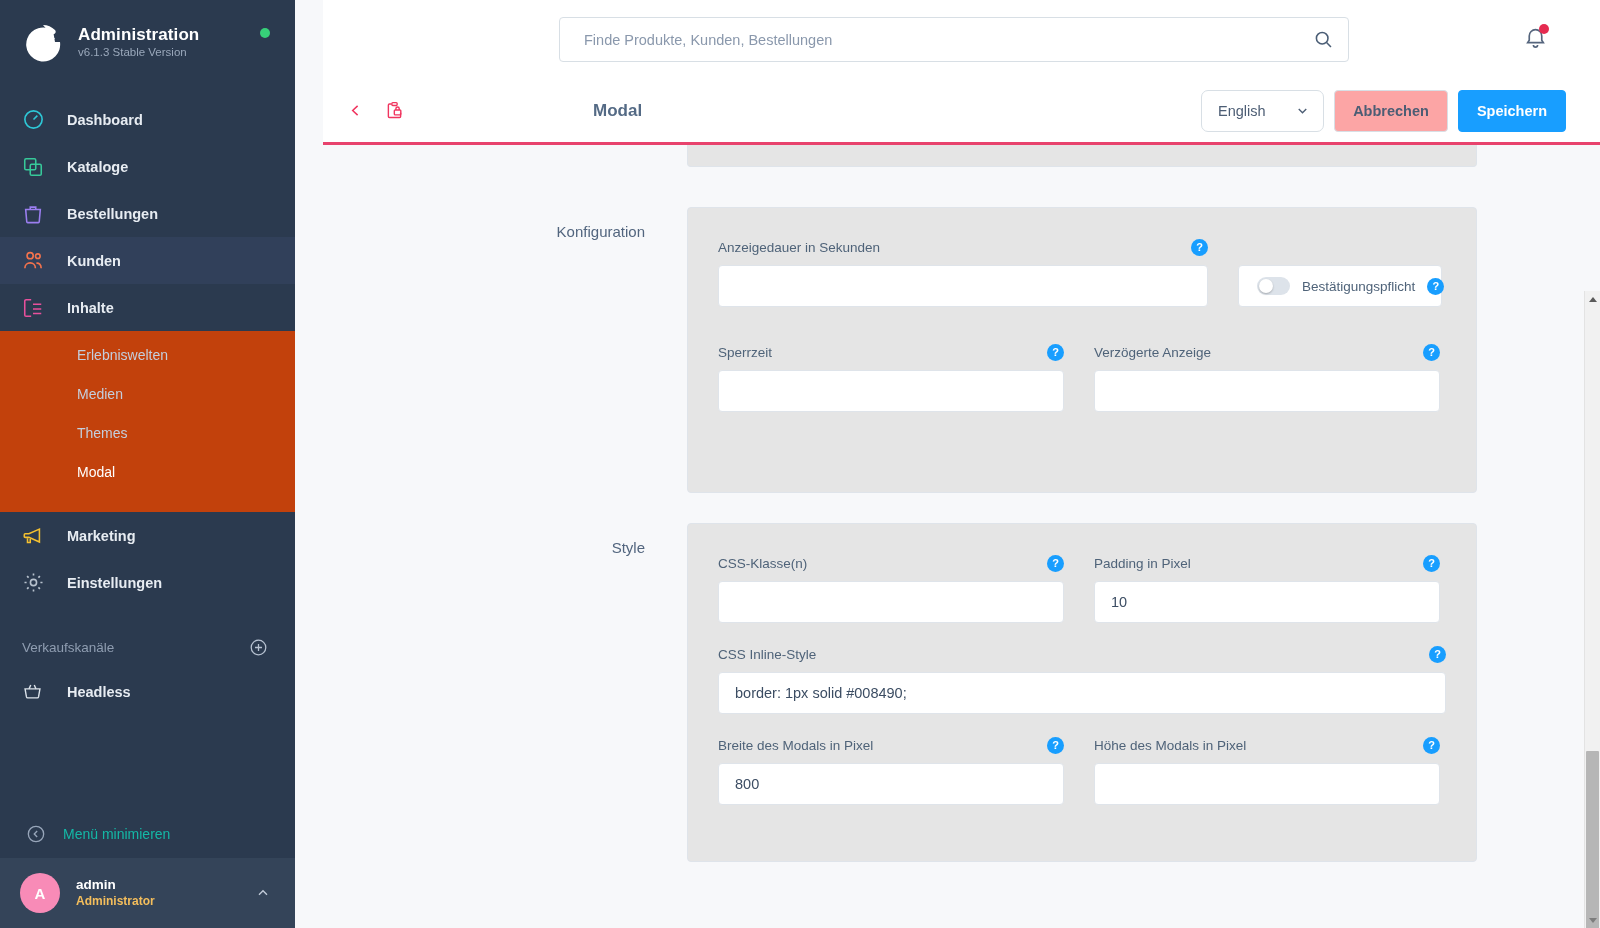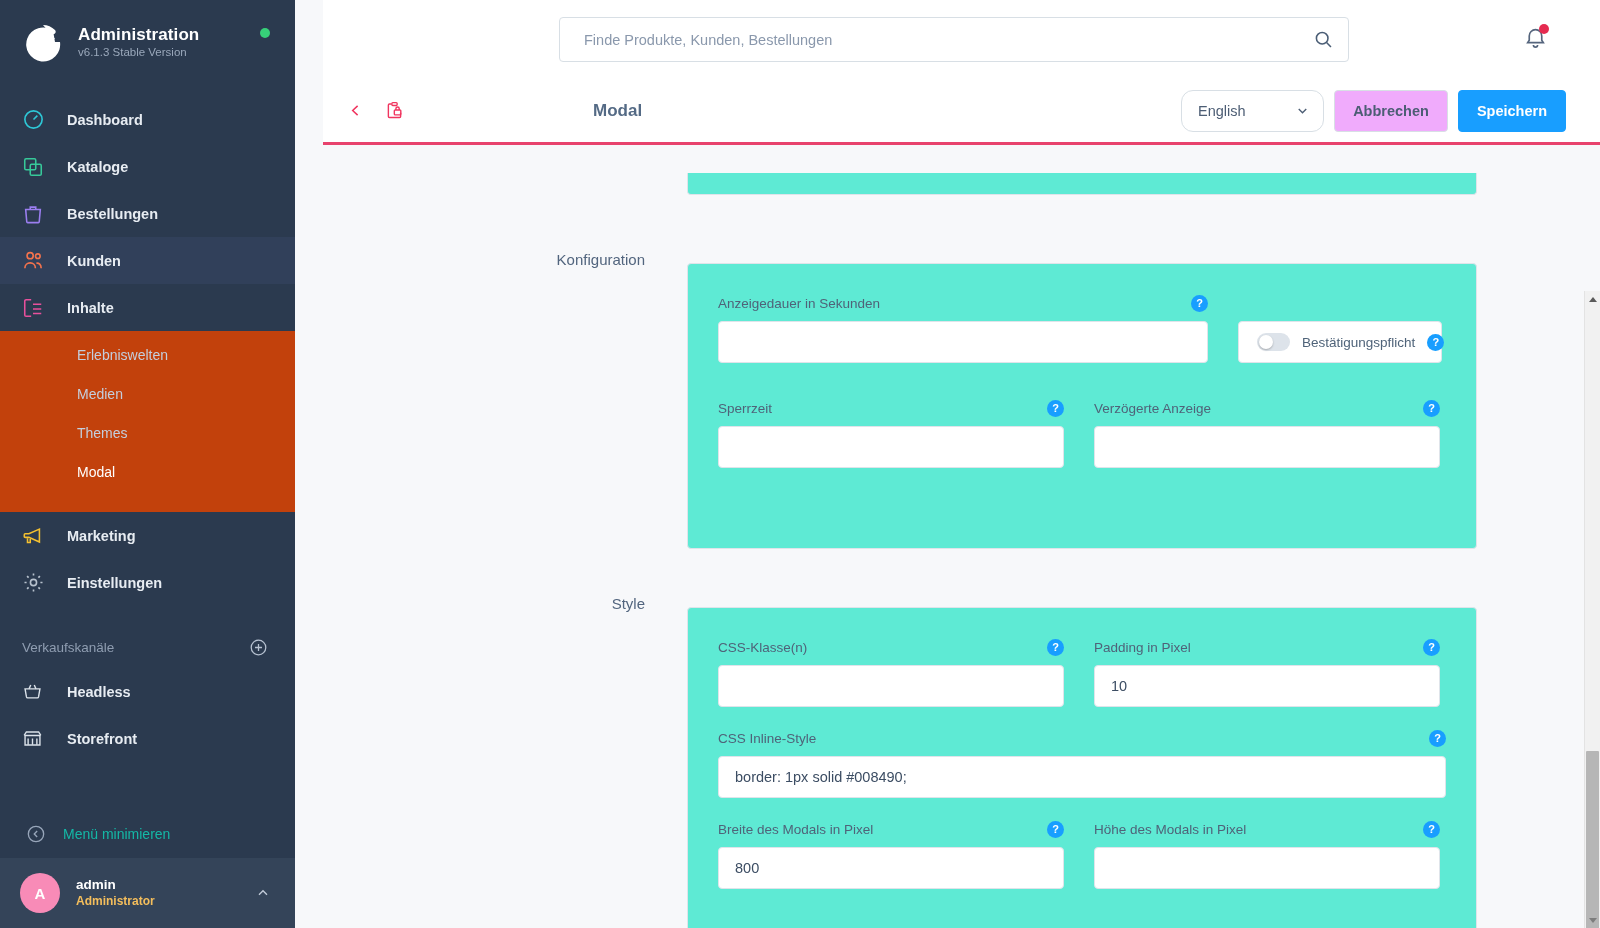--- a/index.html
+++ b/index.html
@@ -113,52 +113,52 @@
   .subheader {
     height: 66px; flex: 0 0 66px; background: #fff;
     display: flex; align-items: center; padding: 0 24px 0 20px;
     border-bottom: 3px solid #e8436d; position: relative;
   }
   .sh-back { color: #f0355f; display: flex; cursor: pointer; margin-right: 14px; padding: 4px; }
   .sh-lock { color: #f0355f; display: flex; cursor: pointer; padding: 2px; }
   .sh-title { color: #546a85; font-size: 17px; font-weight: bold; margin-left: 186px; }
   .sh-actions { margin-left: auto; display: flex; align-items: center; gap: 10px; padding-right: 10px;}
   .lang-select {
-    width: 143px; height: 42px; border: 1px solid #d8dfe5; border-radius: 12px;
+    width: 123px; height: 42px; border: 1px solid #d8dfe5; border-radius: 7px;
     background: #fff; display: flex; align-items: center; justify-content: space-between;
     padding: 0 13px 0 16px; cursor: pointer;
   }
   .lang-select span { color: #4c5d74; font-size: 14.5px; }
   .btn {
     height: 42px; border-radius: 4px; font-size: 14.5px; font-weight: bold;
     display: flex; align-items: center; justify-content: center; cursor: pointer;
     font-family: "Liberation Sans", sans-serif;
   }
   .btn-cancel {
-    width: 114px; border: 1px solid #d8dfe5; background: #f0abfc; color: #4c5d74;
+    width: 114px; border: 1px solid #d8dfe5; background: #fca5a5; color: #4c5d74;
   }
   .btn-save {
     width: 108px; background: #189eff; color: #fff; border: 1px solid #189eff;
   }
 
   
   .content {
     flex: 1 1 auto; overflow: hidden; position: relative;
     background: #f7f8fa;
   }
   .content-inner { padding: 0 0 40px 0; }
 
   .card-row { display: flex; align-items: flex-start; padding-left: 64px; }
   .card-label {
     width: 300px; flex: 0 0 300px; text-align: right; padding-right: 42px;
     color: #52657e; font-size: 15px; padding-top: 16px;
   }
   .card {
-    width: 790px; flex: 0 0 790px; background: #5eead4;
-    border: 1px solid #dfe4ea; border-radius: 4px; margin-top: 28px;
+    width: 790px; flex: 0 0 790px; background: #e5e5e5;
+    border: 1px solid #dfe4ea; border-radius: 4px;
   }
   .card.cut-top { border-top: none; border-radius: 0 0 4px 4px; }
 
   .card-body { padding: 30px 30px 34px 30px; }
   .card-body.cfg { padding-bottom: 58px; }
 
   .fgrid { display: flex; gap: 30px; }
   .field { position: relative; margin-bottom: 22px; }
   .field.full { width: 100%; }
   .field.half { width: 346px; flex: 0 0 346px; }
@@ -339,30 +339,20 @@
     <div class="nav-item">
       <span class="ni-icon">
         <svg width="21" height="21" viewBox="0 0 24 24" fill="none" stroke="#dbe2ea" stroke-width="1.6">
           <path d="M3.5 9h17l-1.6 9.2a1.4 1.4 0 0 1-1.4 1.1H6.5a1.4 1.4 0 0 1-1.4-1.1z"></path>
           <path d="M8 9l2-4.5M16 9l-2-4.5"></path>
         </svg>
       </span>
       <span class="ni-label">Headless</span>
     </div>
 
-    <div class="nav-item">
-      <span class="ni-icon">
-        <svg width="21" height="21" viewBox="0 0 24 24" fill="none" stroke="#dbe2ea" stroke-width="1.6">
-          <path d="M3.5 8.5h17v11h-17z"></path>
-            <path d="M2.5 8.5L5 4.5h14l2.5 4"></path>
-          <path d="M7 12v7M12 12v7M17 12v7"></path>
-        </svg>
-      </span>
-      <span class="ni-label">Storefront</span>
-    </div>
 
     <div class="sb-spacer"></div>
 
     <div class="sb-minimize">
       <span style="display:flex;">
         <svg width="20" height="20" viewBox="0 0 24 24" fill="none" stroke="#98a6ba" stroke-width="1.6">
           <circle cx="12" cy="12" r="9.2"></circle>
             <path d="M13.4 8.4L9.9 12l3.5 3.6"></path>
         </svg>
       </span>

